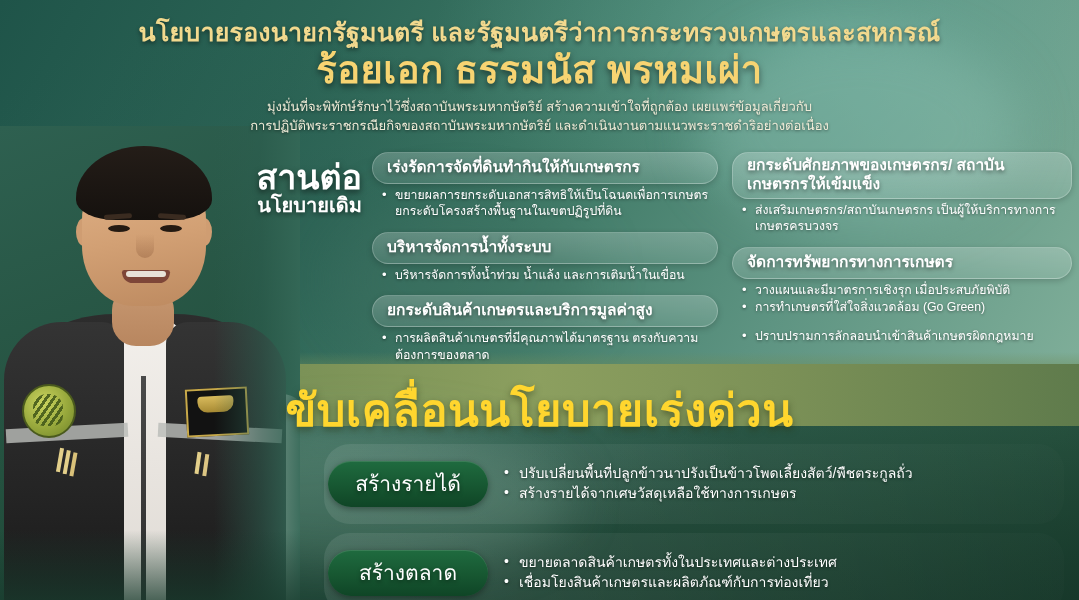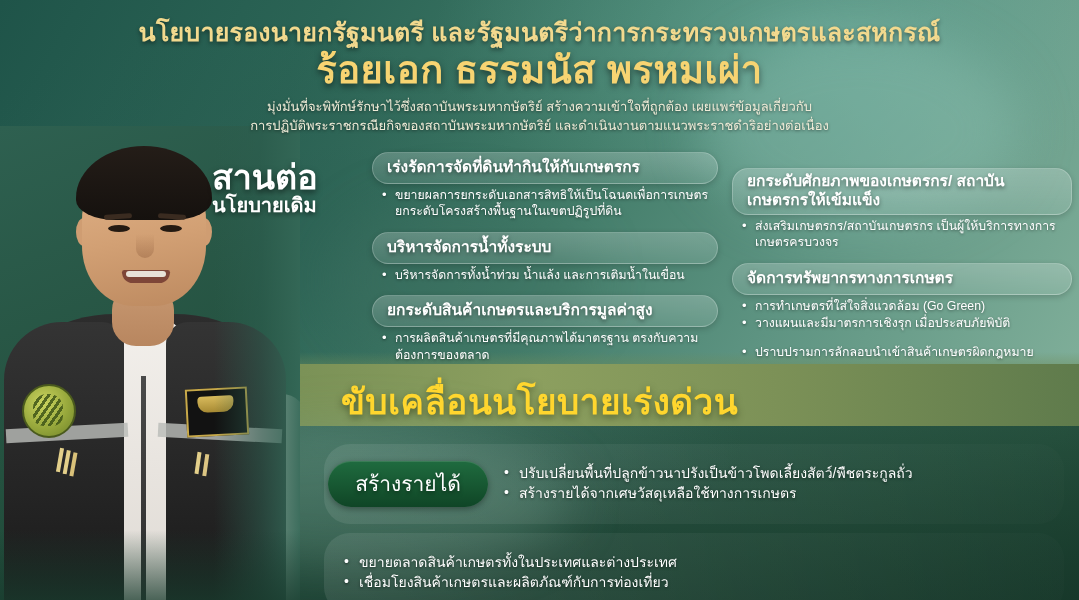--- a/index.html
+++ b/index.html
@@ -230,37 +230,37 @@
     color: #f0ecd8;
     line-height: 1.45;
     text-shadow: 0 1px 3px rgba(0,0,0,.5);
   }
 
   
   .continue-label {
     position: absolute;
     left: 212px; top: 160px;
     width: 150px;
-    text-align: left;
+    text-align: right;
     z-index: 7;
   }
   .continue-title {
     font-size: 34px; font-weight: bold; color: #ffffff;
     line-height: 1.0;
     text-shadow: 0 3px 6px rgba(0,0,0,.55);
   }
   .continue-sub {
     font-size: 20px; font-weight: bold; color: #ffffff;
     line-height: 1.15;
     text-shadow: 0 2px 5px rgba(0,0,0,.5);
   }
 
   .col { position: absolute; z-index: 7; }
   .col-left  { left: 372px; top: 152px; width: 346px; }
-  .col-right { left: 732px; top: 168px; width: 340px; }
+  .col-right { left: 732px; top: 152px; width: 340px; }
 
   .pill-head {
     border-radius: 16px;
     background: linear-gradient(180deg, rgba(255,255,255,0.22) 0%, rgba(255,255,255,0.10) 100%);
     border: 1px solid rgba(255,255,255,0.22);
     color: #ffffff;
     font-weight: bold;
     text-align: left;
     padding: 5px 14px 6px;
     font-size: 15.5px;
@@ -288,21 +288,21 @@
     position: absolute; left: 0; top: -1px;
     color: #ffffff;
     font-size: 13px;
   }
 
   
   .urgent-title {
     position: absolute;
     left: 0; top: 374px; width: 1079px;
     text-align: center;
-    font-size: 35px;
+    font-size: 45px;
     font-weight: bold;
     color: #ffd62e;
     letter-spacing: .5px;
     text-shadow: 0 3px 7px rgba(40,50,15,.55);
     z-index: 8;
   }
 
   
   .urgent-rows {
     position: absolute;
@@ -431,22 +431,22 @@
 
   <div class="col col-right">
 
     <div class="pill-head two-line">ยกระดับศักยภาพของเกษตรกร/ สถาบันเกษตรกรให้เข้มแข็ง</div>
     <ul class="bullets">
       <li>ส่งเสริมเกษตรกร/สถาบันเกษตรกร เป็นผู้ให้บริการทางการเกษตรครบวงจร</li>
     </ul>
 
     <div class="pill-head">จัดการทรัพยากรทางการเกษตร</div>
     <ul class="bullets">
+      <li>วางแผนและมีมาตรการเชิงรุก เมื่อประสบภัยพิบัติ</li>
       <li>การทำเกษตรที่ใส่ใจสิ่งแวดล้อม (Go Green)</li>
-      <li>วางแผนและมีมาตรการเชิงรุก เมื่อประสบภัยพิบัติ</li>
     </ul>
 
     <ul class="bullets">
       <li>ปราบปรามการลักลอบนำเข้าสินค้าเกษตรผิดกฎหมาย</li>
     </ul>
 
   </div>
 
   <div class="urgent-title">ขับเคลื่อนนโยบายเร่งด่วน</div>
 
@@ -454,20 +454,21 @@
 
     <div class="urow">
       <div class="urow-tag">สร้างรายได้</div>
       <ul class="urow-items">
         <li>ปรับเปลี่ยนพื้นที่ปลูกข้าวนาปรังเป็นข้าวโพดเลี้ยงสัตว์/พืชตระกูลถั่ว</li>
         <li>สร้างรายได้จากเศษวัสดุเหลือใช้ทางการเกษตร</li>
       </ul>
     </div>
 
     <div class="urow">
+      <div class="urow-tag">สร้างตลาด</div>
       <ul class="urow-items">
         <li>ขยายตลาดสินค้าเกษตรทั้งในประเทศและต่างประเทศ</li>
         <li>เชื่อมโยงสินค้าเกษตรและผลิตภัณฑ์กับการท่องเที่ยว</li>
       </ul>
     </div>
 
   </div>
 
 </div>
 

